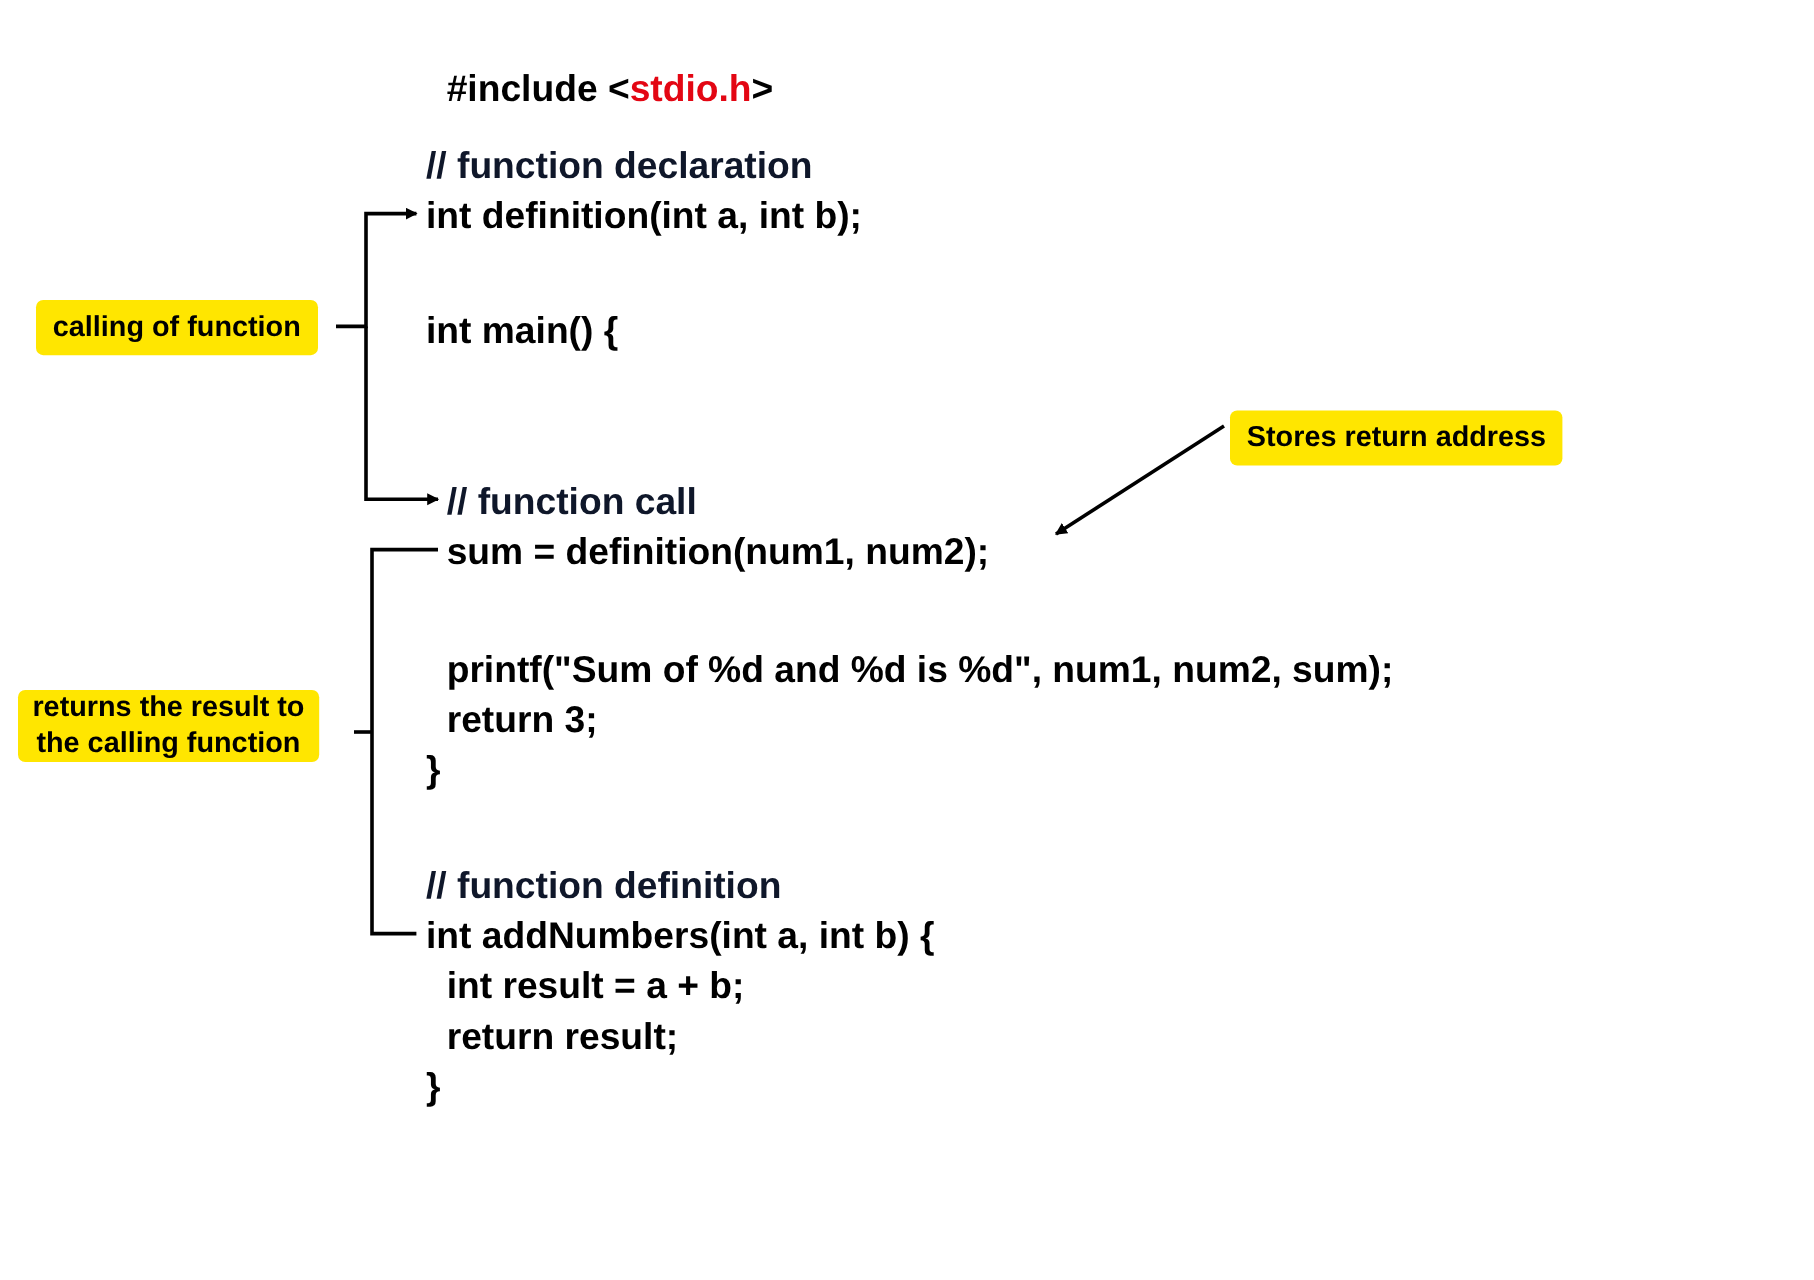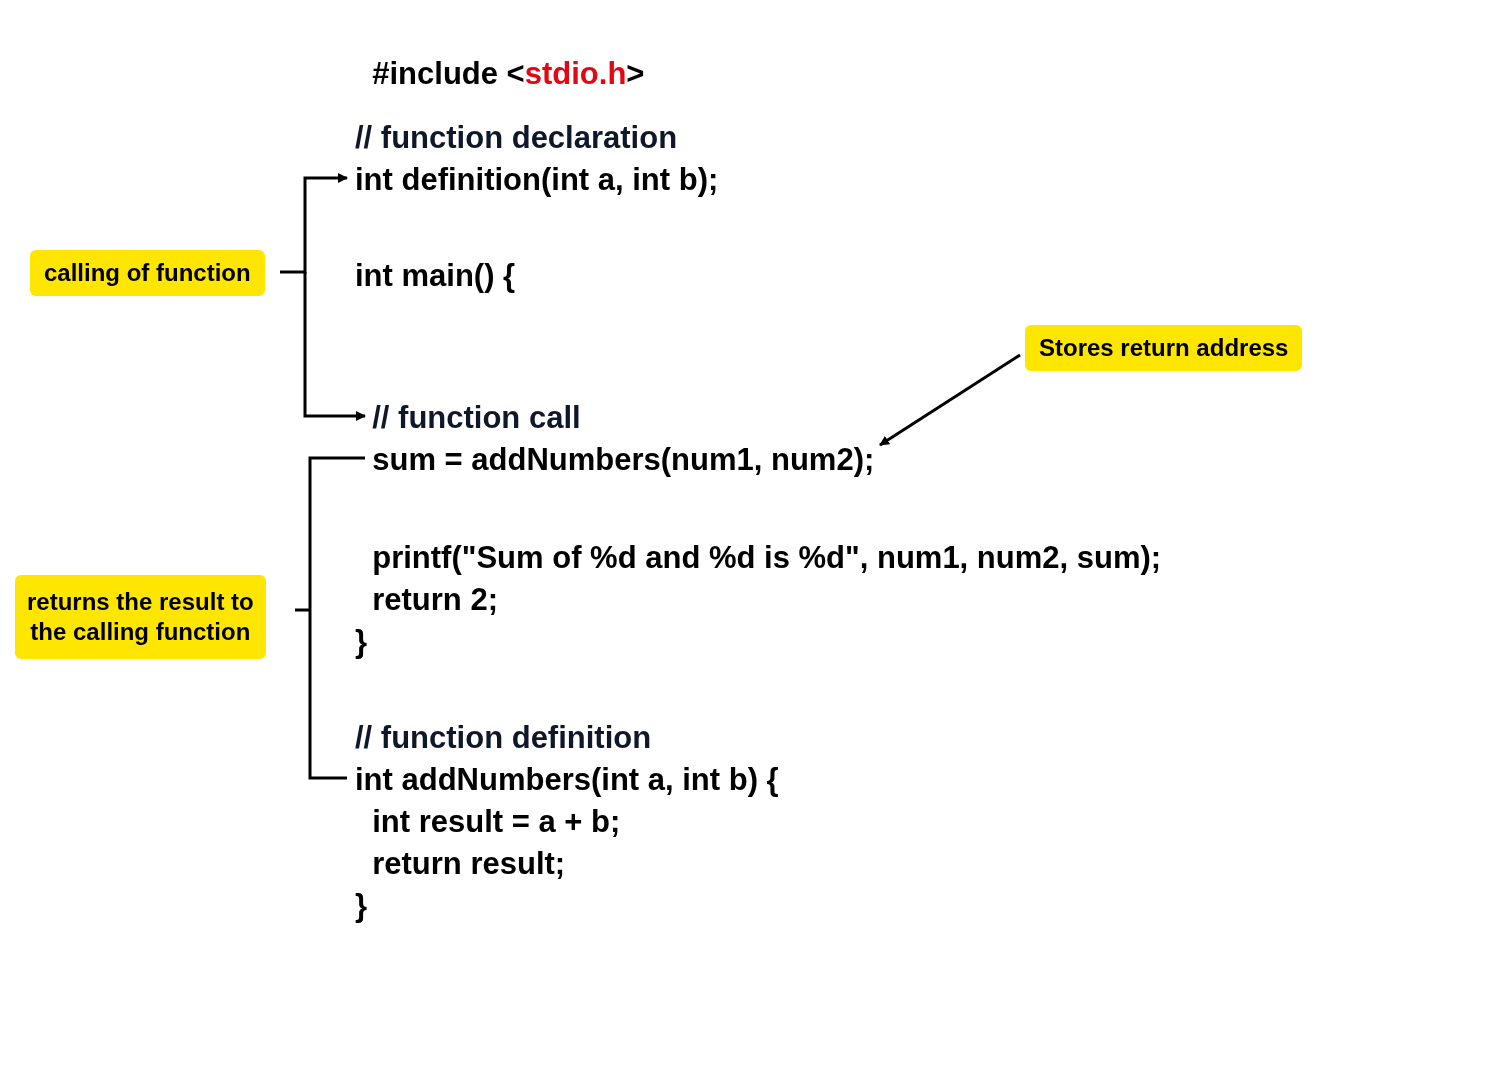--- a/index.html
+++ b/index.html
@@ -17,38 +17,38 @@
 <div class="code-line" style="top:20px">
   <span>#include &lt;</span><span class="red">stdio.h</span><span>&gt;</span>
 </div>
 
 <div class="code-line green" style="top:120px">// function declaration</div>
 <div class="code-line" style="top:162px">int definition(int a, int b);</div>
 
 <div class="code-line" style="top:258px">int main() {</div>
 
 <div class="code-line green" style="top:400px">  // function call</div>
-<div class="code-line" style="top:442px">  sum = addNumbers(num1, num2);</div>
+<div class="code-line" style="top:442px">  sum = definition(num1, num2);</div>
 
 <div class="code-line" style="top:540px">  printf("Sum of %d and %d is %d", num1, num2, sum);</div>
-<div class="code-line" style="top:582px">  return 2;</div>
+<div class="code-line" style="top:582px">  return 3;</div>
 <div class="code-line" style="top:624px">}</div>
 
 <div class="code-line" style="top:762px">int addNumbers(int a, int b) {</div>
 <div class="code-line green" style="top:720px">// function definition</div>
 <div class="code-line" style="top:804px">  int result = a + b;</div>
 <div class="code-line" style="top:846px">  return result;</div>
 <div class="code-line" style="top:888px">}</div>
 
 <div class="label" style="left:30px;top:250px">calling of function</div>
-<div class="label" style="left:15px;top:575px;padding:12px 12px">
+<div class="label" style="left:15px;top:575px;padding:0 12px">
   <span>returns the result to</span><br>
   <span>the calling function</span>
 </div>
-<div class="label" style="left:1025px;top:325px">Stores return address</div>
+<div class="label" style="left:1025px;top:342px">Stores return address</div>
 
 <svg width="1512" height="1067">
   <defs>
     <marker id="ah" markerWidth="12" markerHeight="12" refX="9" refY="5" orient="auto" markerUnits="userSpaceOnUse">
       <path d="M0,0 L10,5 L0,10 Z" fill="#000"></path>
     </marker>
   </defs>
 
   <g>
     <path d="M280 272 L305 272 L305 178 L347 178" fill="none" stroke="#000" stroke-width="3" marker-end="url(#ah)"></path>

